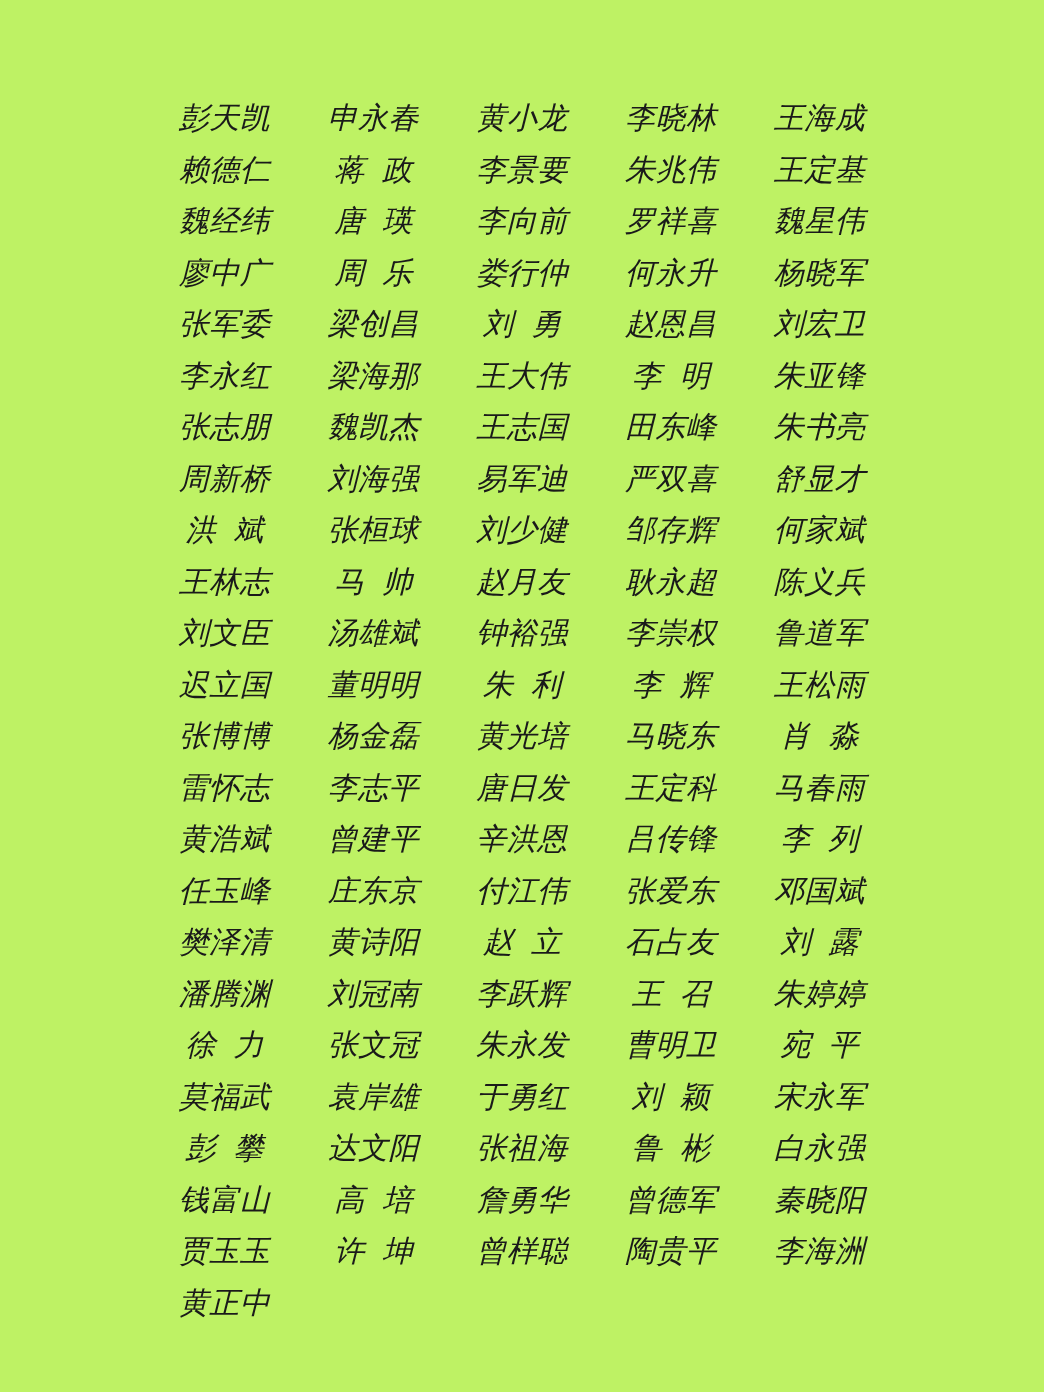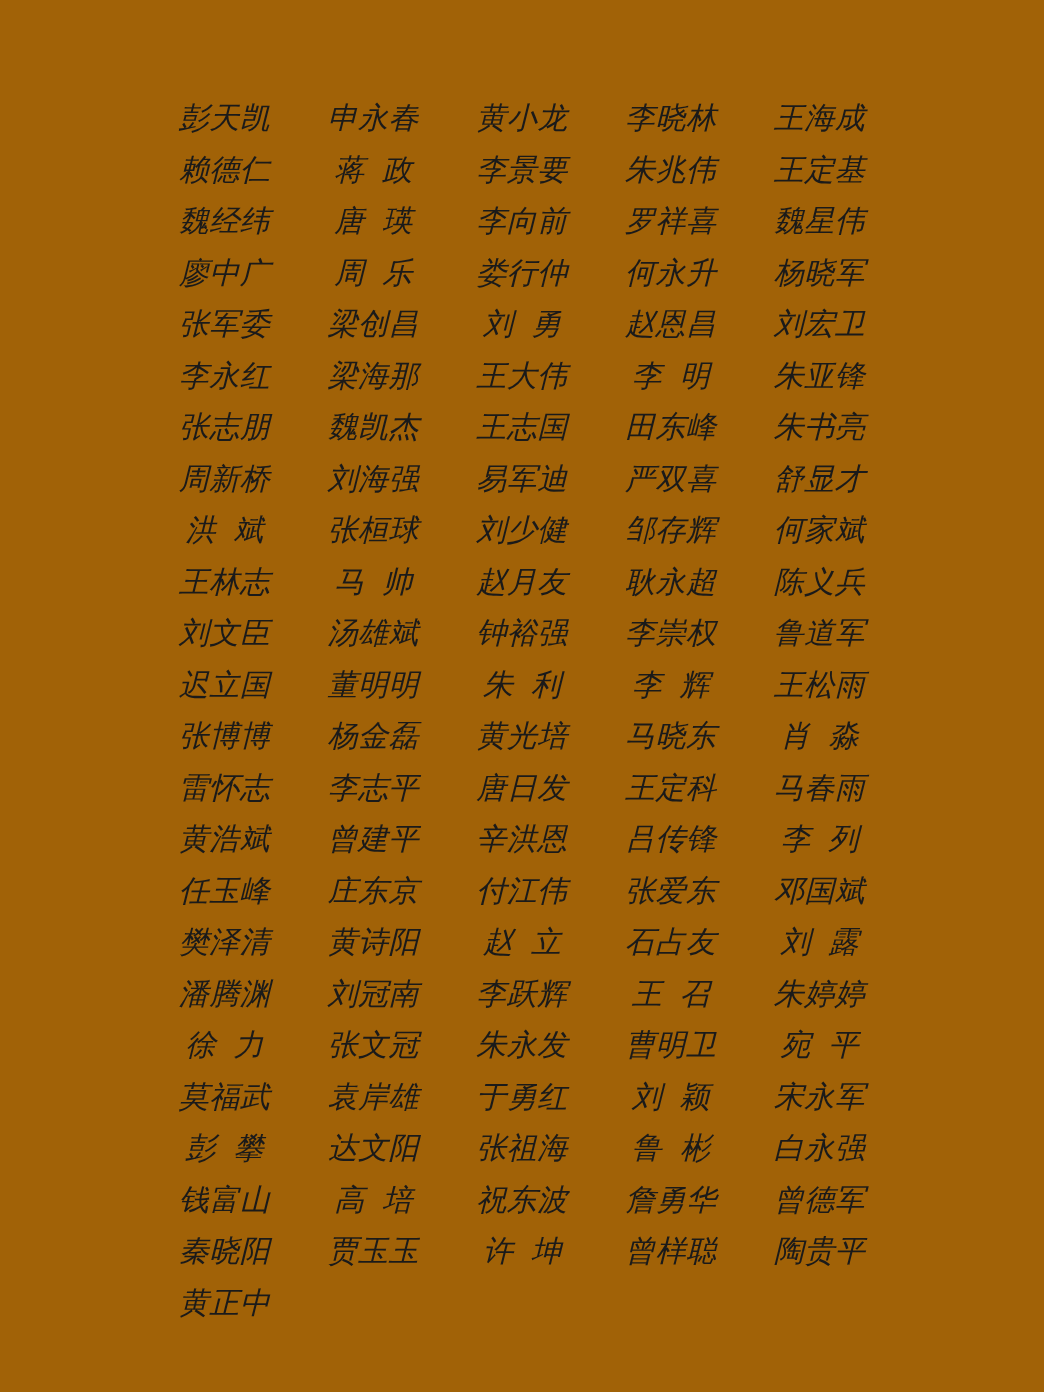--- a/index.html
+++ b/index.html
@@ -11,21 +11,21 @@
     width: 1044px;
     height: 1392px;
     font-family: "Liberation Serif", "DejaVu Serif", serif;
     color: #1a1a1a;
     overflow: hidden;
   }
   .page {
     position: relative;
     width: 1044px;
     height: 1392px;
-    background: #a16207;
+    background: #bef264;
     box-sizing: border-box;
     padding: 92px 150px 0 150px;
   }
   .name-grid {
     display: grid;
     grid-template-columns: repeat(5, 1fr);
     column-gap: 0px;
     row-gap: 0px;
   }
   .name-cell {
@@ -178,26 +178,26 @@
     <div class="name-cell"><span class="n two">刘颖</span></div>
     <div class="name-cell"><span class="n">宋永军</span></div>
     <div class="name-cell"><span class="n two">彭攀</span></div>
     <div class="name-cell"><span class="n">达文阳</span></div>
     <div class="name-cell"><span class="n">张祖海</span></div>
 
     <div class="name-cell"><span class="n two">鲁彬</span></div>
     <div class="name-cell"><span class="n">白永强</span></div>
     <div class="name-cell"><span class="n">钱富山</span></div>
     <div class="name-cell"><span class="n two">高培</span></div>
-    <div class="name-cell"><span class="n">祝东波</span></div>
 
     <div class="name-cell"><span class="n">詹勇华</span></div>
     <div class="name-cell"><span class="n">曾德军</span></div>
     <div class="name-cell"><span class="n">秦晓阳</span></div>
     <div class="name-cell"><span class="n">贾玉玉</span></div>
 
     <div class="name-cell"><span class="n two">许坤</span></div>
     <div class="name-cell"><span class="n">曾样聪</span></div>
     <div class="name-cell"><span class="n">陶贵平</span></div>
+    <div class="name-cell"><span class="n">李海洲</span></div>
     <div class="name-cell"><span class="n">黄正中</span></div>
 
   </div>
 </div>
 
 </body></html>

